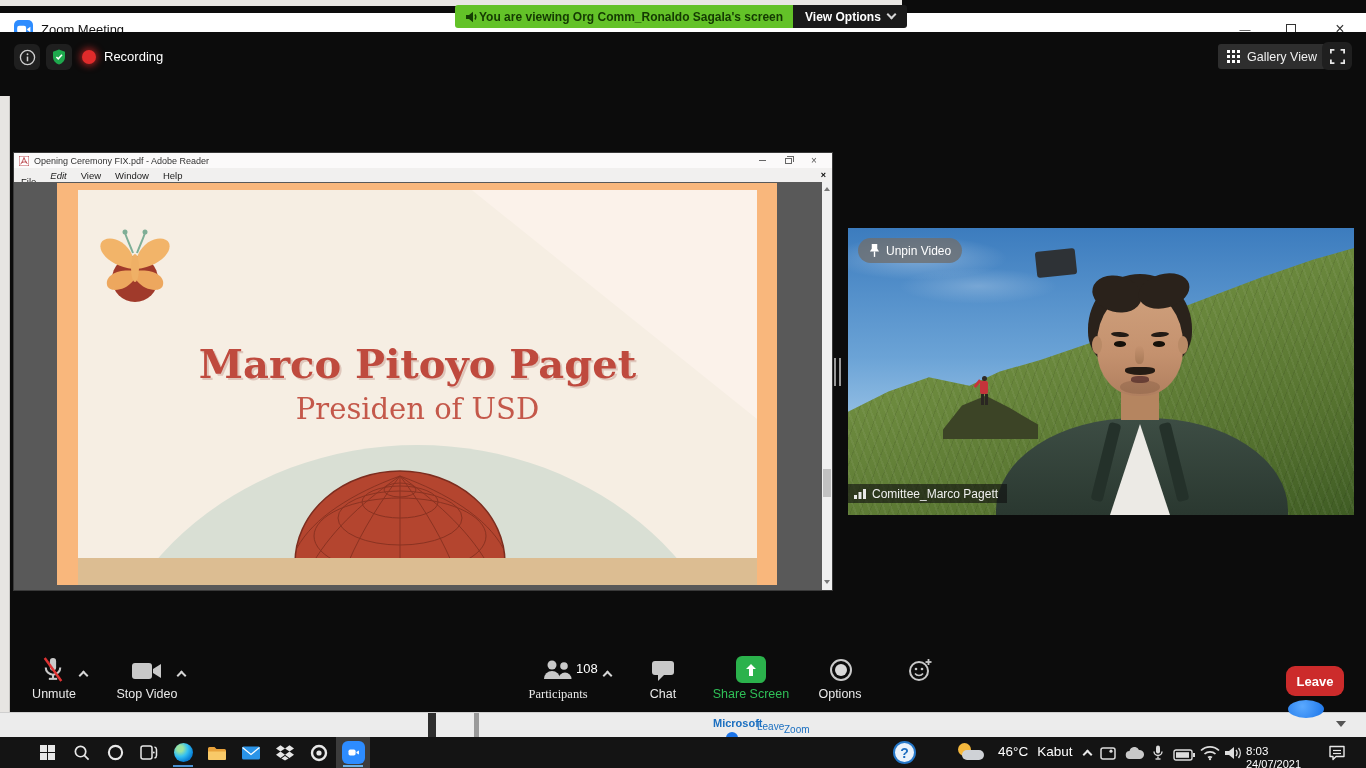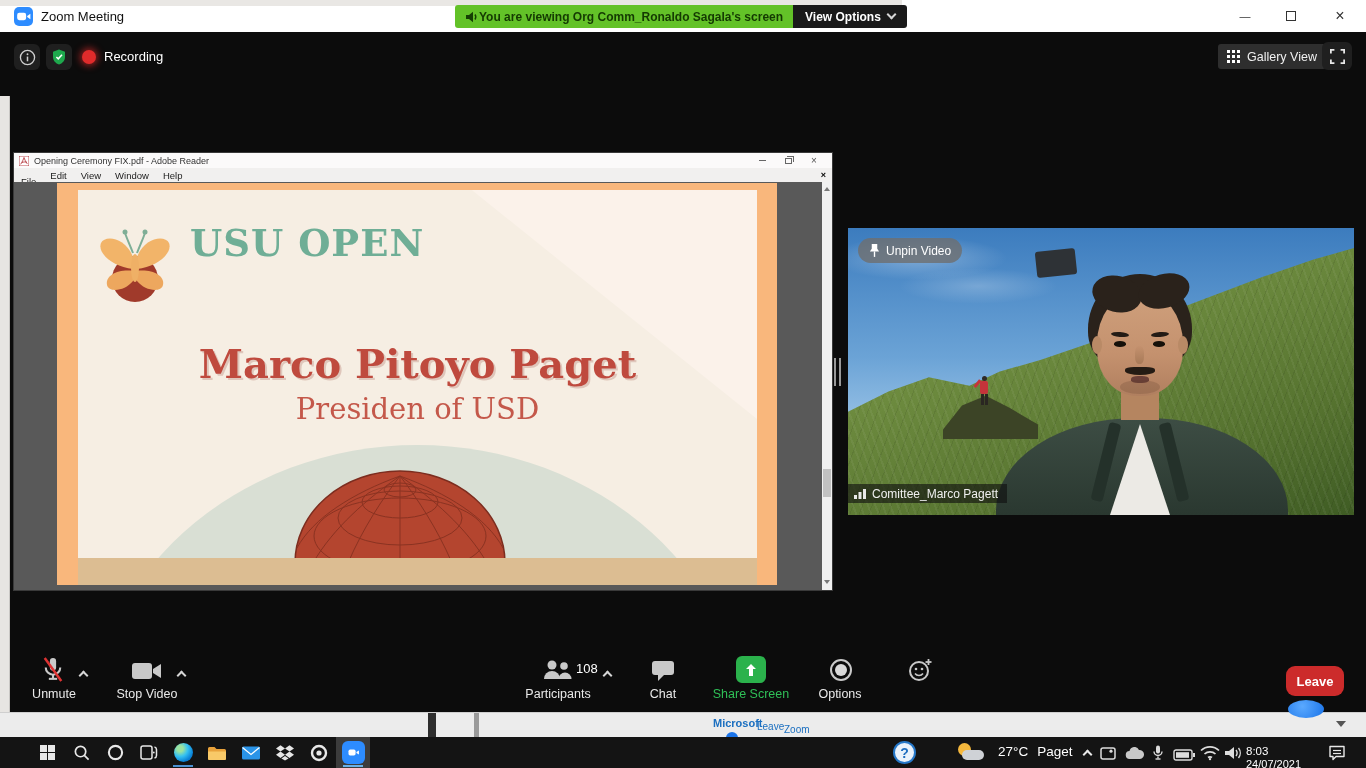--- a/index.html
+++ b/index.html
@@ -13,21 +13,21 @@
   .lbl{font-size:12.5px;color:#e9e9e9;text-align:center;white-space:nowrap;}
   .serif{font-family:"DejaVu Serif","Liberation Serif",serif;}
   .tb-btn{position:absolute;top:0;width:34px;height:31px;display:flex;align-items:center;justify-content:center;}
   .underline{position:absolute;bottom:1px;left:7px;width:20px;height:2px;background:#69b1e8;}
 </style>
 </head>
 <body>
 
 <div class="screen">
 
-  <div class="a" style="left:0;top:0;width:1366px;height:32px;background:#ffffff;">
+  <div class="a" style="left:0;top:13px;width:1366px;height:32px;background:#ffffff;">
     <div class="a" style="left:14px;top:7px;width:19px;height:19px;border-radius:5px;background:#2d8cff;">
       <svg width="19" height="19" viewBox="0 0 18 18">
           <rect x="3" y="5.5" width="8.5" height="7" rx="2" fill="#fff"></rect>
           <path d="M12.5 8.5 L15.5 6.5 V11.5 L12.5 9.5 Z" fill="#fff"></path>
         </svg>
     </div>
     <div class="a" style="left:41px;top:9px;font-size:13px;color:#111;">Zoom Meeting</div>
     <div class="a flex" style="left:1222px;top:0;width:46px;height:32px;justify-content:center;color:#333;font-size:11px;">
         <span>—</span>
       </div>
@@ -118,21 +118,21 @@
               </span>
           </div>
           <div class="flex" style="width:26px;justify-content:center;color:#555;font-size:10px;">
               <span>×</span>
             </div>
         </div>
       </div>
 
       <div class="a flex" style="left:0;top:15px;width:818px;height:14px;background:#f1f0ef;font-size:9.5px;color:#222;">
         <span style="padding:0 7px;margin-top:12px;">File</span>
-        <span style="padding:0 7px;">Edit</span>
+        <span style="padding:0 7px;font-style:italic;">Edit</span>
         <span style="padding:0 7px;">View</span>
         <span style="padding:0 7px;">Window</span>
         <span style="padding:0 7px;">Help</span>
         <span style="margin-left:auto;padding:0 6px;font-size:9px;font-weight:bold;color:#000;">×</span>
       </div>
 
       <div class="a" style="left:0;top:29px;width:818px;height:408px;background:#595959;">
 
         <div class="a" style="left:43px;top:1px;width:720px;height:402px;background:#f9b77c;overflow:hidden;">
           <div class="a" style="left:21px;top:7px;width:679px;height:395px;background:#f6eee3;overflow:hidden;">
@@ -171,21 +171,20 @@
               <circle cx="30" cy="7" r="2.5" fill="#7fae96"></circle>
                 <circle cx="50" cy="7" r="2.5" fill="#7fae96"></circle>
               <path d="M38 32 C30 12 10 10 6 18 C2 28 18 42 38 44 Z" fill="#f2b469"></path>
               <path d="M42 32 C50 12 70 10 74 18 C78 28 62 42 42 44 Z" fill="#f2b469"></path>
               <path d="M38 46 C24 44 10 50 12 60 C14 68 30 66 38 56 Z" fill="#eda75e"></path>
               <path d="M42 46 C56 44 70 50 68 60 C66 68 50 66 42 56 Z" fill="#eda75e"></path>
               <ellipse cx="40" cy="43" rx="4" ry="14" fill="#efb066"></ellipse>
             </svg>
 
             <div class="a serif" style="left:112px;top:36px;color:#6fae96;font-weight:bold;line-height:.95;">
-              <div style="font-size:37px;letter-spacing:1px;">USU OPEN</div>
             </div>
 
             <div class="a serif" style="left:0;top:150px;width:679px;text-align:center;font-size:40px;font-weight:bold;color:#bf4a3e;text-shadow:2px 2px 0 rgba(167,96,82,.28);">Marco Pitoyo Paget</div>
             <div class="a serif" style="left:0;top:202px;width:679px;text-align:center;font-size:29px;color:#c4584a;">Presiden of USD</div>
           </div>
         </div>
 
         <div class="a" style="left:808px;top:0;width:10px;height:408px;background:#f0f0f0;">
           <div class="a flex" style="left:0;top:2px;width:10px;justify-content:center;">
             <span style="width:0;height:0;border:3px solid transparent;border-bottom:4px solid #777;"></span>
@@ -280,21 +279,21 @@
     <div class="a lbl" style="left:109px;top:655px;width:76px;">Stop Video</div>
 
     <svg class="a" style="left:541px;top:627px;" width="32" height="22" viewBox="0 0 32 22">
       <circle cx="11" cy="6" r="4.5" fill="#c9c9c9"></circle>
         <path d="M3 20 a8 8 0 0 1 16 0 Z" fill="#c9c9c9"></path>
       <circle cx="23" cy="7" r="3.8" fill="#c9c9c9"></circle>
         <path d="M17.5 20 a6.5 6.5 0 0 1 13 0 Z" fill="#c9c9c9"></path>
     </svg>
     <span class="a" style="left:576px;top:629px;font-size:13px;color:#fff;">108</span>
     <span class="a chev up" style="left:604px;top:640px;"></span>
-    <div class="a lbl" style="left:516px;top:655px;width:84px;">Participants</div>
+    <div class="a lbl" style="left:516px;top:655px;width:84px;font-family:Liberation Serif, serif;">Participants</div>
 
     <svg class="a" style="left:651px;top:627px;" width="24" height="23" viewBox="0 0 24 23">
       <rect x="1" y="2" width="22" height="14" rx="3" fill="#c9c9c9"></rect>
         <path d="M7 15 v7 l7 -7 Z" fill="#c9c9c9"></path>
     </svg>
     <div class="a lbl" style="left:641px;top:655px;width:44px;">Chat</div>
 
     <div class="a flex" style="left:736px;top:624px;width:30px;height:27px;background:#2bb24c;border-radius:6px;justify-content:center;">
       <svg width="14" height="14" viewBox="0 0 14 14">
           <path d="M7 1 L12 6 H9 V13 H5 V6 H2 Z" fill="#fff"></path>
@@ -409,22 +408,22 @@
     </div>
 
     <div class="a flex" style="left:893px;top:4px;width:23px;height:23px;border-radius:50%;background:#eaf2fb;border:2px solid #2577c8;justify-content:center;">
       <span style="font-size:14px;font-weight:bold;color:#1f6ec0;">?</span>
     </div>
     <div class="a" style="left:956px;top:5px;width:36px;height:22px;">
       <span style="position:absolute;left:2px;top:1px;width:13px;height:13px;border-radius:50%;background:#f5b83d;"></span>
       <span style="position:absolute;left:6px;top:8px;width:22px;height:10px;border-radius:6px;background:#cfd2d6;"></span>
     </div>
     <div class="a flex" style="left:998px;top:7px;gap:9px;font-size:13.5px;color:#fff;">
-      <span>27°C</span>
-      <span>Paget</span>
+      <span>46°C</span>
+      <span>Kabut</span>
     </div>
     <span class="a chev up" style="left:1084px;top:14px;border-color:#e8e8e8;"></span>
     <div class="a" style="left:1100px;top:9px;">
       <svg width="16" height="13" viewBox="0 0 16 13">
           <rect x="1" y="1" width="14" height="11" rx="2" stroke="#ddd" stroke-width="1.5" fill="none"></rect>
           <circle cx="11" cy="4.2" r="1.6" fill="#ddd"></circle>
         </svg>
     </div>
     <div class="a" style="left:1125px;top:9px;">
       <svg width="20" height="13" viewBox="0 0 20 13">

